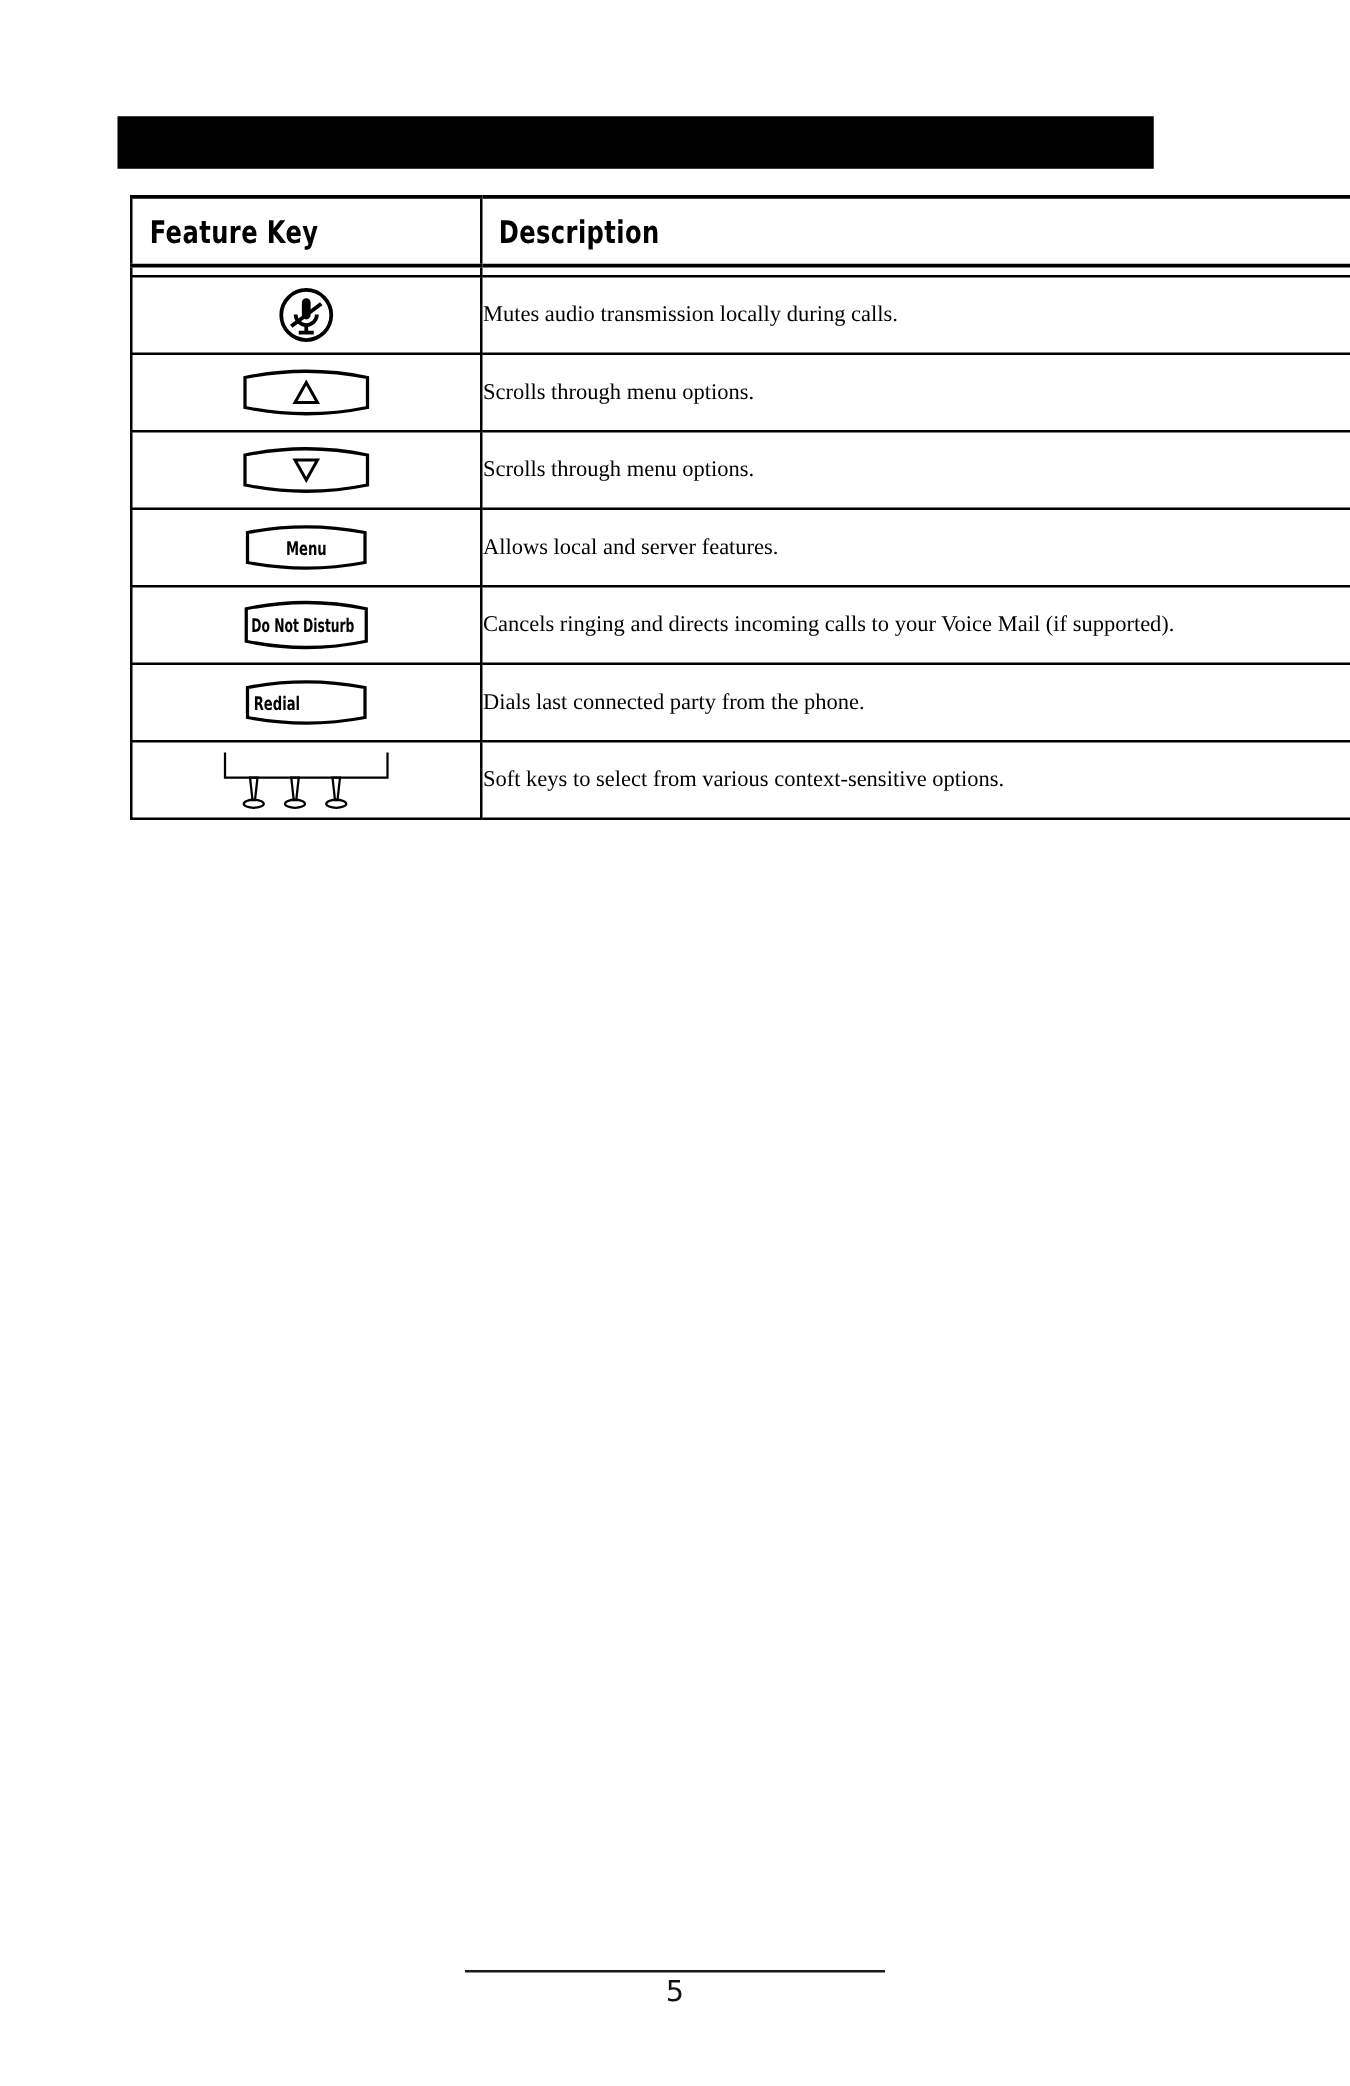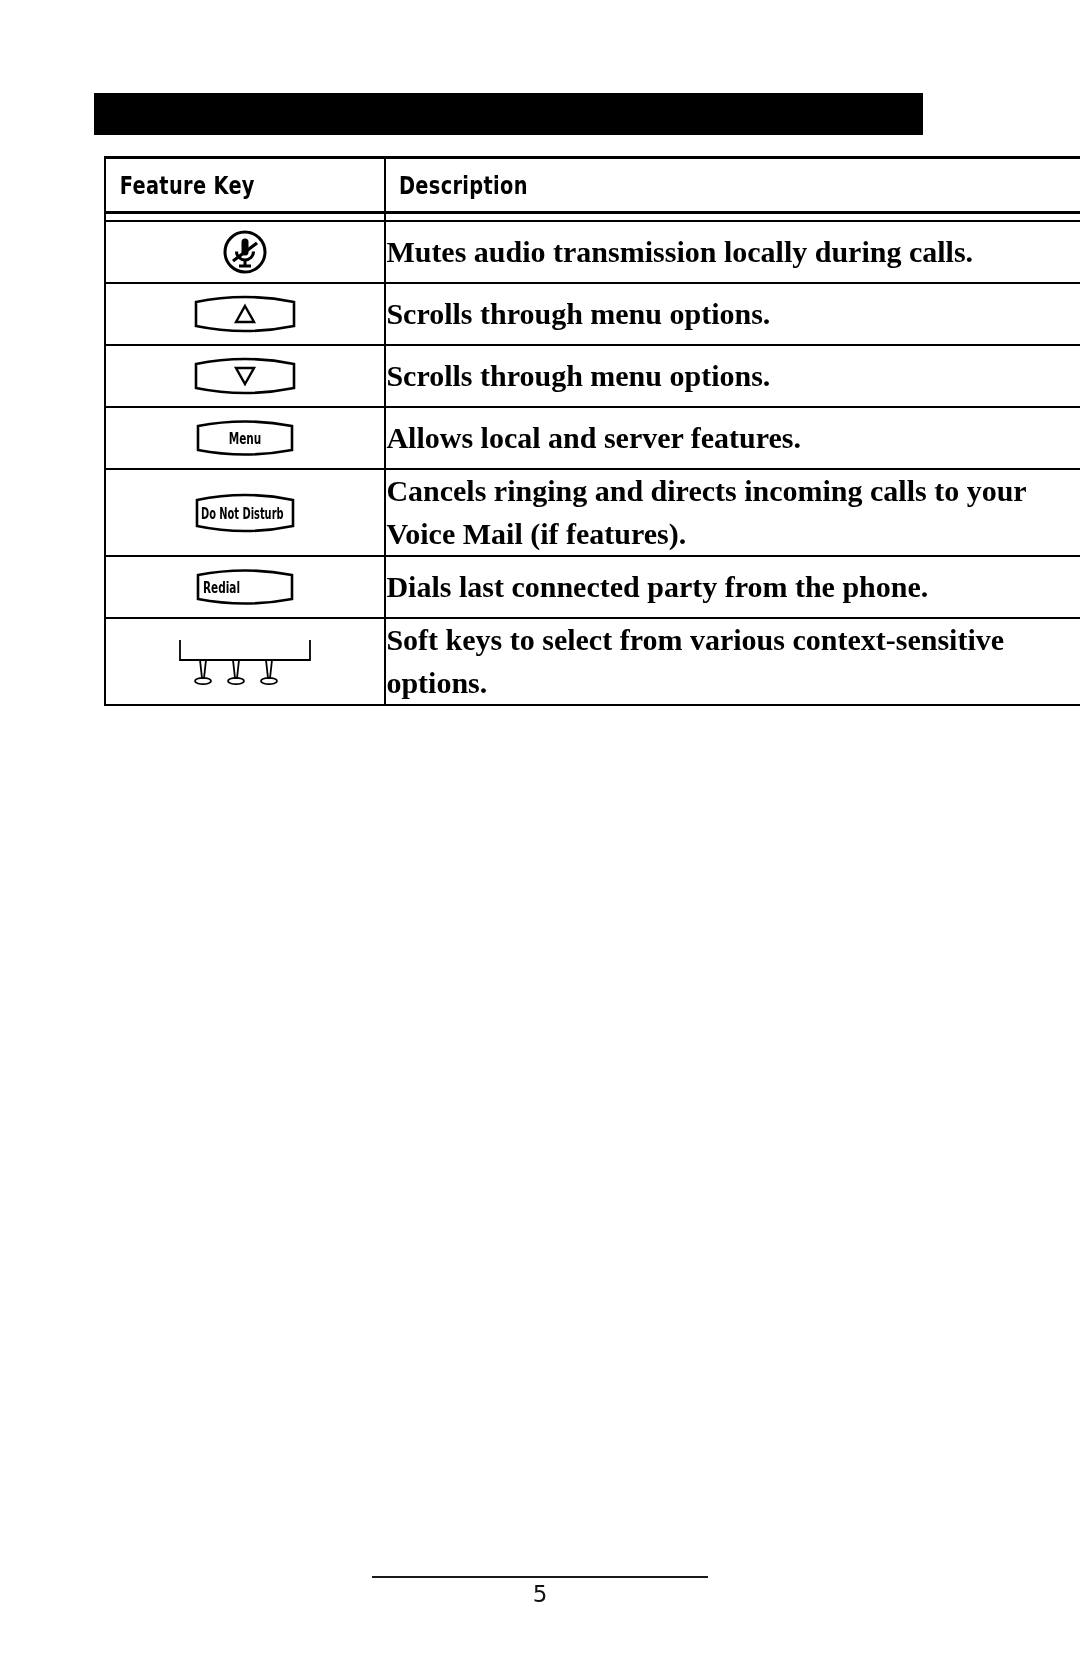--- a/index.html
+++ b/index.html
@@ -80,24 +80,23 @@
 
   
   .body-row td { height: 60px; }
   .key-cell {
     text-align: center;
     padding: 8px 4px;
   }
   .desc-cell {
     padding: 10px 16px 10px 14px;
     font-family: "Liberation Serif", serif;
-    font-size: 30px;
+    font-size: 18px;
     line-height: 1.42;
     text-align: left;
-    font-weight: bold;
   }
 
   .key-text-bold {
     font-family: "DejaVu Sans Condensed", "Liberation Sans Narrow", "Liberation Sans", sans-serif;
     font-weight: bold;
     font-size: 21px;
     transform: scaleX(0.88);
     display: inline-block;
   }
 
@@ -223,21 +222,21 @@
               <clipPath id="dndclip">
                 <path d="M10 10 Q58 0 106 10 L106 36 Q58 46 10 36 Z"></path>
               </clipPath>
               <path d="M10 10 Q58 0 106 10 L106 36 Q58 46 10 36 Z" fill="none" stroke="#000" stroke-width="2.6"></path>
               <g clip-path="url(#dndclip)">
                 <text x="14" y="29" font-family="DejaVu Sans Condensed, Liberation Sans Narrow, Liberation Sans, sans-serif" font-size="15" font-weight="bold" fill="#000" transform="scale(0.73,1)" transform-origin="14 29">Do Not Disturb</text>
               </g>
             </svg>
           </div>
         </td>
-        <td class="desc-cell">Cancels ringing and directs incoming calls to your Voice Mail (if features).</td>
+        <td class="desc-cell">Cancels ringing and directs incoming calls to your Voice Mail (if supported).</td>
       </tr>
 
       <tr class="body-row">
         <td class="key-cell">
           <div class="icon-wrap">
             <svg width="110" height="42" viewBox="0 0 110 42" aria-hidden="true">
               <path d="M8 9 Q55 0 102 9 L102 33 Q55 42 8 33 Z" fill="none" stroke="#000" stroke-width="2.6"></path>
               <text x="13" y="27" font-family="DejaVu Sans Condensed, Liberation Sans Narrow, Liberation Sans, sans-serif" font-size="15" font-weight="bold" fill="#000" transform="scale(0.78,1)" transform-origin="13 27">Redial</text>
             </svg>
           </div>

